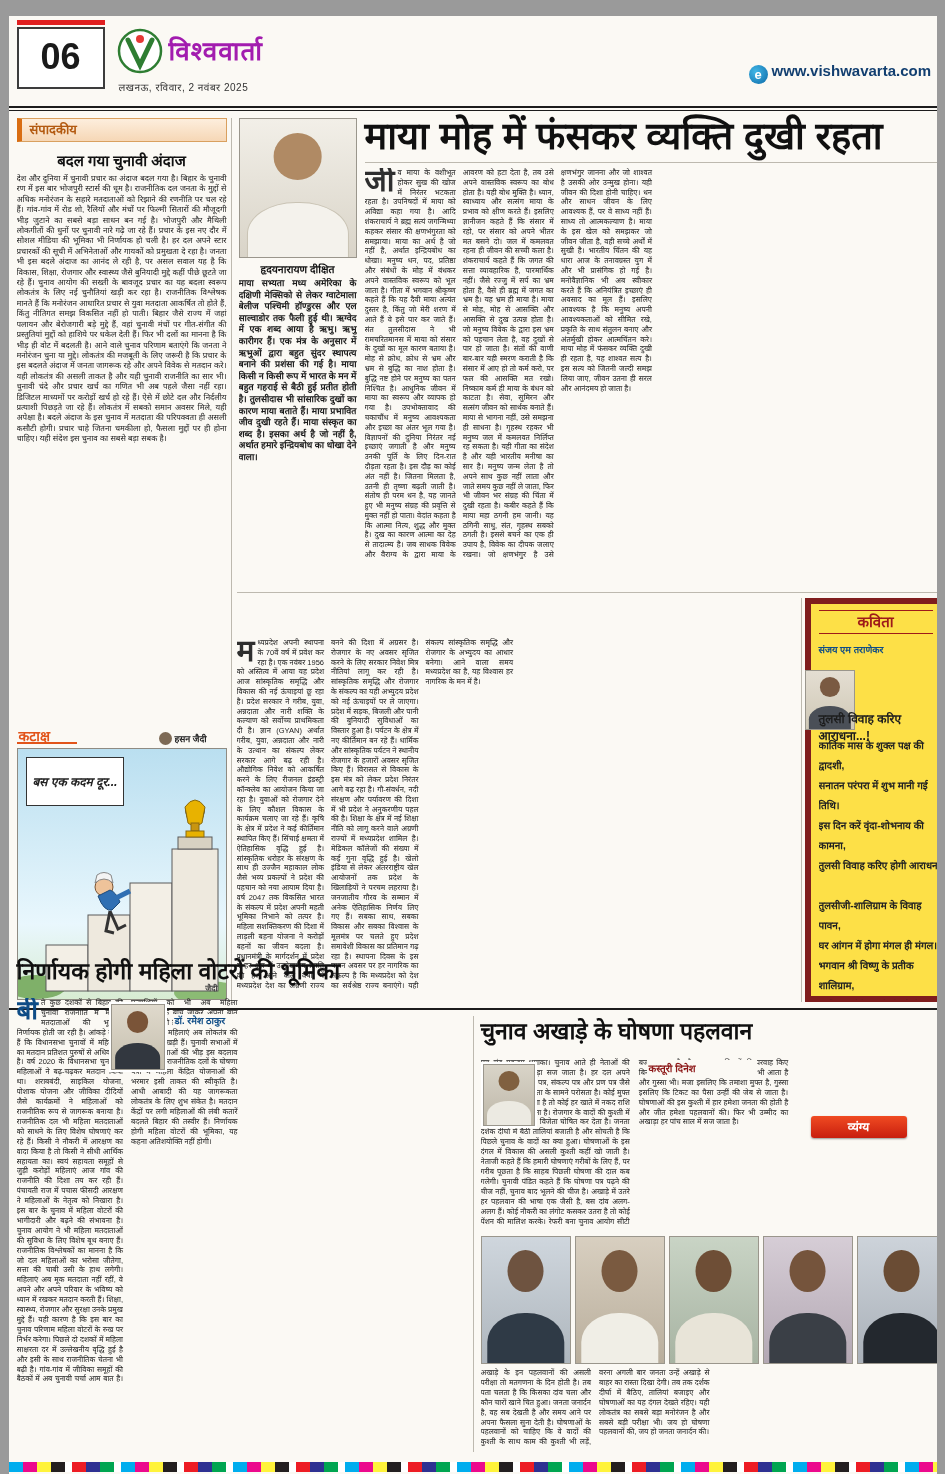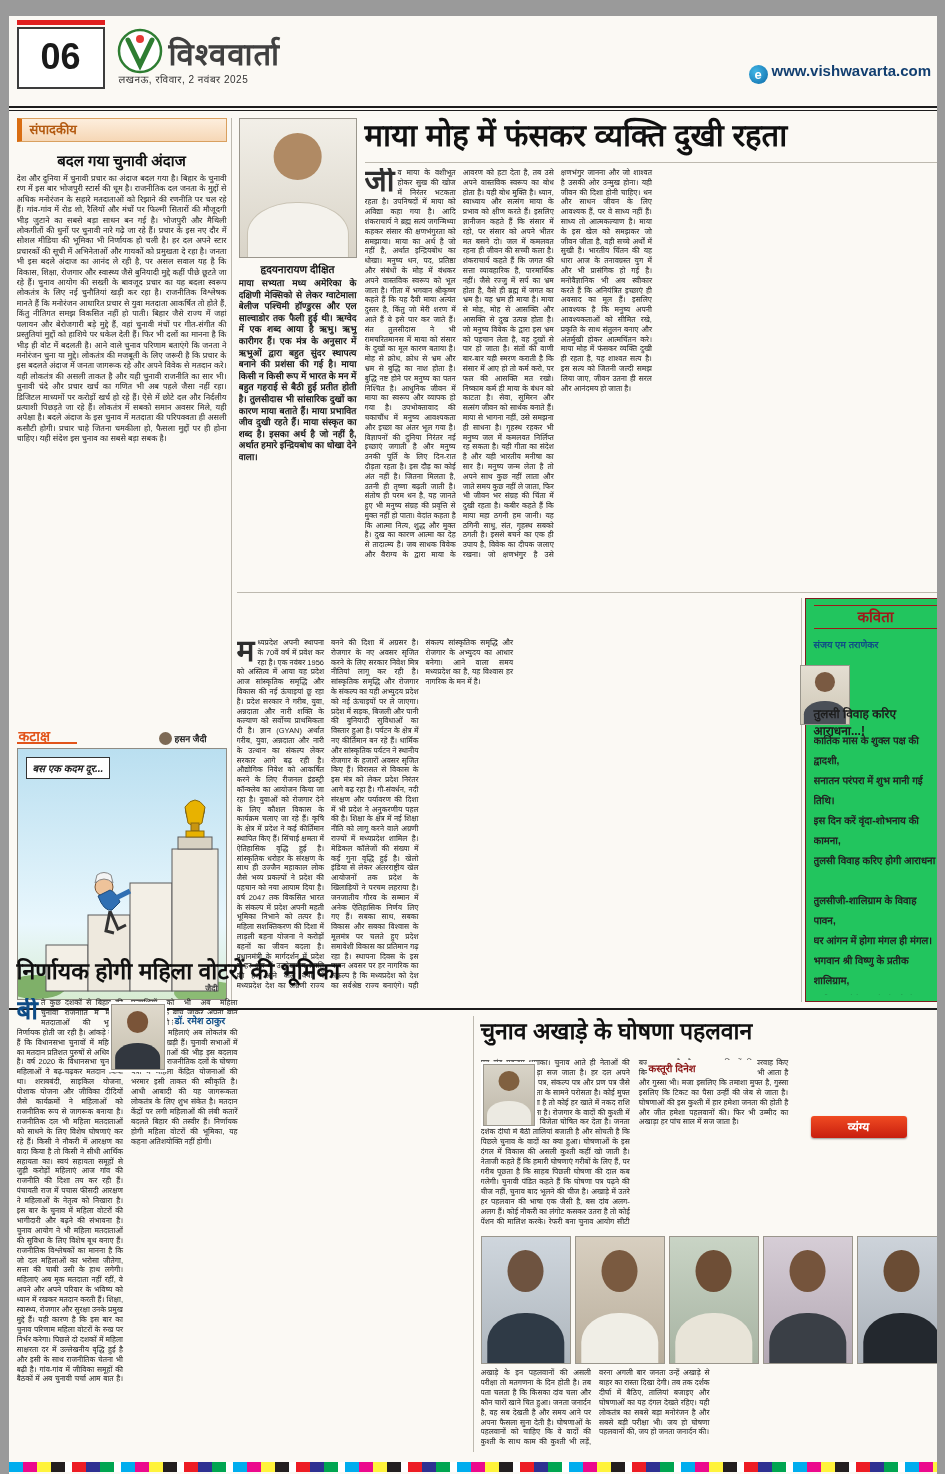--- a/index.html
+++ b/index.html
@@ -12,51 +12,51 @@
   .cols { column-fill:auto; height:100%; }
   .c6 { column-count:6; column-gap:7px; }
   .c4 { column-count:4; column-gap:8px; }
   .c3 { column-count:3; column-gap:9px; }
   .dropcap { float:left; font-weight:bold; color:#2e2e2e; font-size:30px; line-height:26px; padding-right:3px; }
   .hl-v { position:absolute; width:1px; background:#bdb9af; }
   .hl-h { position:absolute; height:1px; background:#bdb9af; }
   
   .redbar { background:#e02020; }
   .pagenum { border:2px solid #3c3c3c; font-size:36px; font-weight:bold; text-align:center; line-height:56px; color:#1a1a1a; background:#fff; }
-  .papername { font-size:31px; font-weight:800; color:#404040; letter-spacing:1px;text-align:right; }
+  .papername { font-size:26px; font-weight:800; color:#a21caf; letter-spacing:1px;text-align:right; }
   .dateline { font-size:10px; color:#333; letter-spacing:.5px; }
   .edition { font-size:24px; font-weight:800; color:#141414; text-align:center; }
   .web { font-size:15px; font-weight:bold; color:#123f70; }
   .eicon { display:inline-block; width:19px; height:19px; border-radius:50%; background:radial-gradient(circle at 35% 35%, #41b6e6, #0c6aa8);
            color:#fff; font-size:13px; font-weight:bold; text-align:center; line-height:19px; margin-right:4px; vertical-align:-3px; }
   .rule2 { background:#1c1c1c; }
   .cmyk-v { background:repeating-linear-gradient(180deg,#231f20 0 14px,#fff33b 14px 28px,#ec098d 28px 42px,#00adee 42px 56px,#ed1c24 56px 70px,#00a551 70px 86px); }
   .cmyk-a { background:repeating-linear-gradient(90deg,#00adee 0 14px,#ec098d 14px 28px,#fff33b 28px 42px,#231f20 42px 56px,#ffffff 56px 63px,#ed1c24 63px 77px,#2e3192 77px 91px,#00a551 91px 105px,#ffffff 105px 112px); }
   .cmyk-b { background:repeating-linear-gradient(90deg,#231f20 0 14px,#00adee 14px 28px,#ec098d 28px 42px,#fff33b 42px 56px,#ffffff 56px 63px,#00a551 63px 77px,#ed1c24 77px 91px,#2e3192 91px 105px,#ffffff 105px 112px); }
   
   .edlabel { background:linear-gradient(#fdeedd,#f6d7b6); border:1px solid #d9a05f; border-left:5px solid #d96d12;
              color:#b35a10; font-size:13px; font-weight:bold; line-height:22px; padding-left:8px; }
   .edhead { font-size:15px; font-weight:800; text-align:center; color:#111; }
   
   .photo { position:relative; overflow:hidden; border:1px solid #9a968c; }
   .ph-head { position:absolute; top:10%; left:50%; transform:translateX(-50%); width:42%; height:34%; border-radius:50%; }
   .ph-body { position:absolute; bottom:-8%; left:50%; transform:translateX(-50%); width:88%; height:48%; border-radius:48% 48% 0 0; }
   .pframe { background:#fff; padding:2px; border:0; }
   .capname { font-size:9px; font-weight:bold; text-align:center; color:#123f70; background:#fff; }
   
-  .poembox { background:#22c55e; border:1px solid #7f1d1d; }
+  .poembox { background:#fde047; border:6px solid #7f1d1d; }
   .poemlabel { color:#9e1a1a; font-size:15px; font-weight:800; text-align:center;
                border-top:1px solid #9e1a1a; border-bottom:1px solid #9e1a1a; line-height:22px; }
   .poettitle { font-size:12px; font-weight:800; color:#1d1d1d; }
   .poemlines { font-size:10px; line-height:20px; white-space:pre-line; color:#222; font-weight:bold; }
   
   .katlabel { color:#e2541a; font-size:14px; font-weight:800; }
   .artist { font-size:9px; font-weight:bold; color:#222; }
   .cartoon { border:1px solid #8f8b82; background:linear-gradient(#badff0,#e9f7fd 70%,#d8ecd2); overflow:hidden; }
-  .capbox { border:1.5px solid #333; background:#fff; font-size:10px; font-weight:bold; font-style:italic; padding:3px 6px; color:#222; }
+  .capbox { border:1.5px solid #333; background:#fff; font-size:12px; font-weight:bold; font-style:italic; padding:15px 6px; color:#222; }
   .sig { font-size:8px; font-weight:bold; color:#444; }
   
   .bighead { font-weight:800; color:#101010; }
   .badge { background:linear-gradient(#f04b22,#c81e0e); color:#fff; font-size:12px; font-weight:800;
            text-align:center; line-height:22px; border-radius:3px; box-shadow:0 1px 2px rgba(0,0,0,.4); }
   .feedback { text-align:right; font-size:9.5px; font-weight:bold; color:#1d1d1d; line-height:13px; }
   .authorname { font-weight:bold; color:#0e4c86; font-size:9.5px; line-height:11px; }
   .satauthor { font-weight:800; color:#8c1616; font-size:10px; }
 </style>
 </head>
@@ -68,21 +68,21 @@
   <div class="abs pagenum" style="left:8px;top:11px;width:88px;height:62px">06</div>
 
   <div class="abs" style="left:108px;top:12px">
     <svg width="46" height="46" viewBox="0 0 46 46">
       <circle cx="23" cy="23" r="21" fill="#ffffff" stroke="#2e7d32" stroke-width="2.5"></circle>
       <path d="M11 12 L23 37 L35 12" stroke="#2e7d32" stroke-width="5" fill="none" stroke-linecap="round"></path>
       <circle cx="23" cy="11" r="4" fill="#e53935"></circle>
     </svg>
   </div>
   <div class="abs papername" style="left:160px;top:16px">विश्ववार्ता</div>
-  <div class="abs dateline" style="left:110px;top:56px;width:280px">लखनऊ,  रविवार, 2 नवंबर 2025</div>
+  <div class="abs dateline" style="left:110px;top:64px;width:280px">लखनऊ,  रविवार, 2 नवंबर 2025</div>
 
 
   <div class="abs web" style="left:740px;top:46px">
     <span class="eicon">e</span><span>www.vishwavarta.com</span>
   </div>
   <div class="abs cmyk-v" style="left:933px;top:0;width:12px;height:86px"></div>
 
   <div class="abs rule2" style="left:0;top:90px;width:945px;height:2px"></div>
   <div class="abs rule2" style="left:0;top:94px;width:945px;height:1px"></div>
 
@@ -120,21 +120,21 @@
 
   <div class="hl-v" style="left:222px;top:102px;height:884px"></div>
 
   <div class="abs photo" style="left:230px;top:102px;width:118px;height:140px;background:linear-gradient(#f2efe8,#d9d4c8)">
     <div class="ph-head" style="background:#b08a64"></div>
     <div class="ph-body" style="background:#f4f2ec;border:1px solid #c9c3b4"></div>
   </div>
   <div class="abs" style="left:230px;top:246px;width:118px;text-align:center;font-size:10.5px;font-weight:800;color:#141414">हृदयनारायण दीक्षित</div>
   <div class="abs bt9" style="left:230px;top:262px;width:118px;height:296px">माया सभ्यता मध्य अमेरिका के दक्षिणी मेक्सिको से लेकर ग्वाटेमाला बेलीज पश्चिमी हॉण्डुरस और एल साल्वाडोर तक फैली हुई थी। ऋग्वेद में एक शब्द आया है ऋभु। ऋभु कारीगर हैं। एक मंत्र के अनुसार में ऋभुओं द्वारा बहुत सुंदर स्थापत्य बनाने की प्रशंसा की गई है। माया किसी न किसी रूप में भारत के मन में बहुत गहराई से बैठी हुई प्रतीत होती है। तुलसीदास भी सांसारिक दुखों का कारण माया बताते हैं। माया प्रभावित जीव दुखी रहते हैं। माया संस्कृत का शब्द है। इसका अर्थ है जो नहीं है, अर्थात हमारे इन्द्रियबोध का धोखा देने वाला।</div>
 
-  <div class="abs bighead" style="left:356px;top:100px;width:582px;font-size:31px;line-height:40px">माया मोह में फंसकर व्यक्ति दुखी रहता</div>
+  <div class="abs bighead" style="left:356px;top:100px;width:582px;font-size:38px;line-height:40px">माया मोह में फंसकर व्यक्ति दुखी रहता</div>
   <div class="hl-h" style="left:356px;top:146px;width:582px"></div>
   <div class="abs" style="left:356px;top:152px;width:582px;height:398px">
     <div class="bt cols c6" style="font-size:7.5px;line-height:9.8px">
       <span class="dropcap">जी</span><span>व माया के वशीभूत होकर सुख की खोज में निरंतर भटकता रहता है। उपनिषदों में माया को अविद्या कहा गया है। आदि शंकराचार्य ने ब्रह्म सत्यं जगन्मिथ्या कहकर संसार की क्षणभंगुरता को समझाया। माया का अर्थ है जो नहीं है, अर्थात इन्द्रियबोध का धोखा। मनुष्य धन, पद, प्रतिष्ठा और संबंधों के मोह में बंधकर अपने वास्तविक स्वरूप को भूल जाता है। गीता में भगवान श्रीकृष्ण कहते हैं कि यह दैवी माया अत्यंत दुस्तर है, किंतु जो मेरी शरण में आते हैं वे इसे पार कर जाते हैं। संत तुलसीदास ने भी रामचरितमानस में माया को संसार के दुखों का मूल कारण बताया है। मोह से क्रोध, क्रोध से भ्रम और भ्रम से बुद्धि का नाश होता है। बुद्धि नष्ट होने पर मनुष्य का पतन निश्चित है। आधुनिक जीवन में माया का स्वरूप और व्यापक हो गया है। उपभोक्तावाद की चकाचौंध में मनुष्य आवश्यकता और इच्छा का अंतर भूल गया है। विज्ञापनों की दुनिया निरंतर नई इच्छाएं जगाती है और मनुष्य उनकी पूर्ति के लिए दिन-रात दौड़ता रहता है। इस दौड़ का कोई अंत नहीं है। जितना मिलता है, उतनी ही तृष्णा बढ़ती जाती है। संतोष ही परम धन है, यह जानते हुए भी मनुष्य संग्रह की प्रवृत्ति से मुक्त नहीं हो पाता। वेदांत कहता है कि आत्मा नित्य, शुद्ध और मुक्त है। दुख का कारण आत्मा का देह से तादात्म्य है। जब साधक विवेक और वैराग्य के द्वारा माया के आवरण को हटा देता है, तब उसे अपने वास्तविक स्वरूप का बोध होता है। यही बोध मुक्ति है। ध्यान, स्वाध्याय और सत्संग माया के प्रभाव को क्षीण करते हैं। इसलिए ज्ञानीजन कहते हैं कि संसार में रहो, पर संसार को अपने भीतर मत बसने दो। जल में कमलवत रहना ही जीवन की सच्ची कला है। शंकराचार्य कहते हैं कि जगत की सत्ता व्यावहारिक है, पारमार्थिक नहीं। जैसे रज्जु में सर्प का भ्रम होता है, वैसे ही ब्रह्म में जगत का भ्रम है। यह भ्रम ही माया है। माया से मोह, मोह से आसक्ति और आसक्ति से दुख उत्पन्न होता है। जो मनुष्य विवेक के द्वारा इस भ्रम को पहचान लेता है, वह दुखों से पार हो जाता है। संतों की वाणी बार-बार यही स्मरण कराती है कि संसार में आए हो तो कर्म करो, पर फल की आसक्ति मत रखो। निष्काम कर्म ही माया के बंधन को काटता है। सेवा, सुमिरन और सत्संग जीवन को सार्थक बनाते हैं। माया से भागना नहीं, उसे समझना ही साधना है। गृहस्थ रहकर भी मनुष्य जल में कमलवत निर्लिप्त रह सकता है। यही गीता का संदेश है और यही भारतीय मनीषा का सार है। मनुष्य जन्म लेता है तो अपने साथ कुछ नहीं लाता और जाते समय कुछ नहीं ले जाता, फिर भी जीवन भर संग्रह की चिंता में दुखी रहता है। कबीर कहते हैं कि माया महा ठगनी हम जानी। यह ठगिनी साधु, संत, गृहस्थ सबको ठगती है। इससे बचने का एक ही उपाय है, विवेक का दीपक जलाए रखना। जो क्षणभंगुर है उसे क्षणभंगुर जानना और जो शाश्वत है उसकी ओर उन्मुख होना। यही जीवन की दिशा होनी चाहिए। धन और साधन जीवन के लिए आवश्यक हैं, पर वे साध्य नहीं हैं। साध्य तो आत्मकल्याण है। माया के इस खेल को समझकर जो जीवन जीता है, वही सच्चे अर्थों में सुखी है। भारतीय चिंतन की यह धारा आज के तनावग्रस्त युग में और भी प्रासंगिक हो गई है। मनोवैज्ञानिक भी अब स्वीकार करते हैं कि अनियंत्रित इच्छाएं ही अवसाद का मूल हैं। इसलिए आवश्यक है कि मनुष्य अपनी आवश्यकताओं को सीमित रखे, प्रकृति के साथ संतुलन बनाए और अंतर्मुखी होकर आत्मचिंतन करे। माया मोह में फंसकर व्यक्ति दुखी ही रहता है, यह शाश्वत सत्य है। इस सत्य को जितनी जल्दी समझ लिया जाए, जीवन उतना ही सरल और आनंदमय हो जाता है।</span>
     </div>
   </div>
 
   <div class="hl-h" style="left:228px;top:576px;width:710px"></div>
 
   <div class="abs" style="left:228px;top:582px;width:560px;height:404px">

